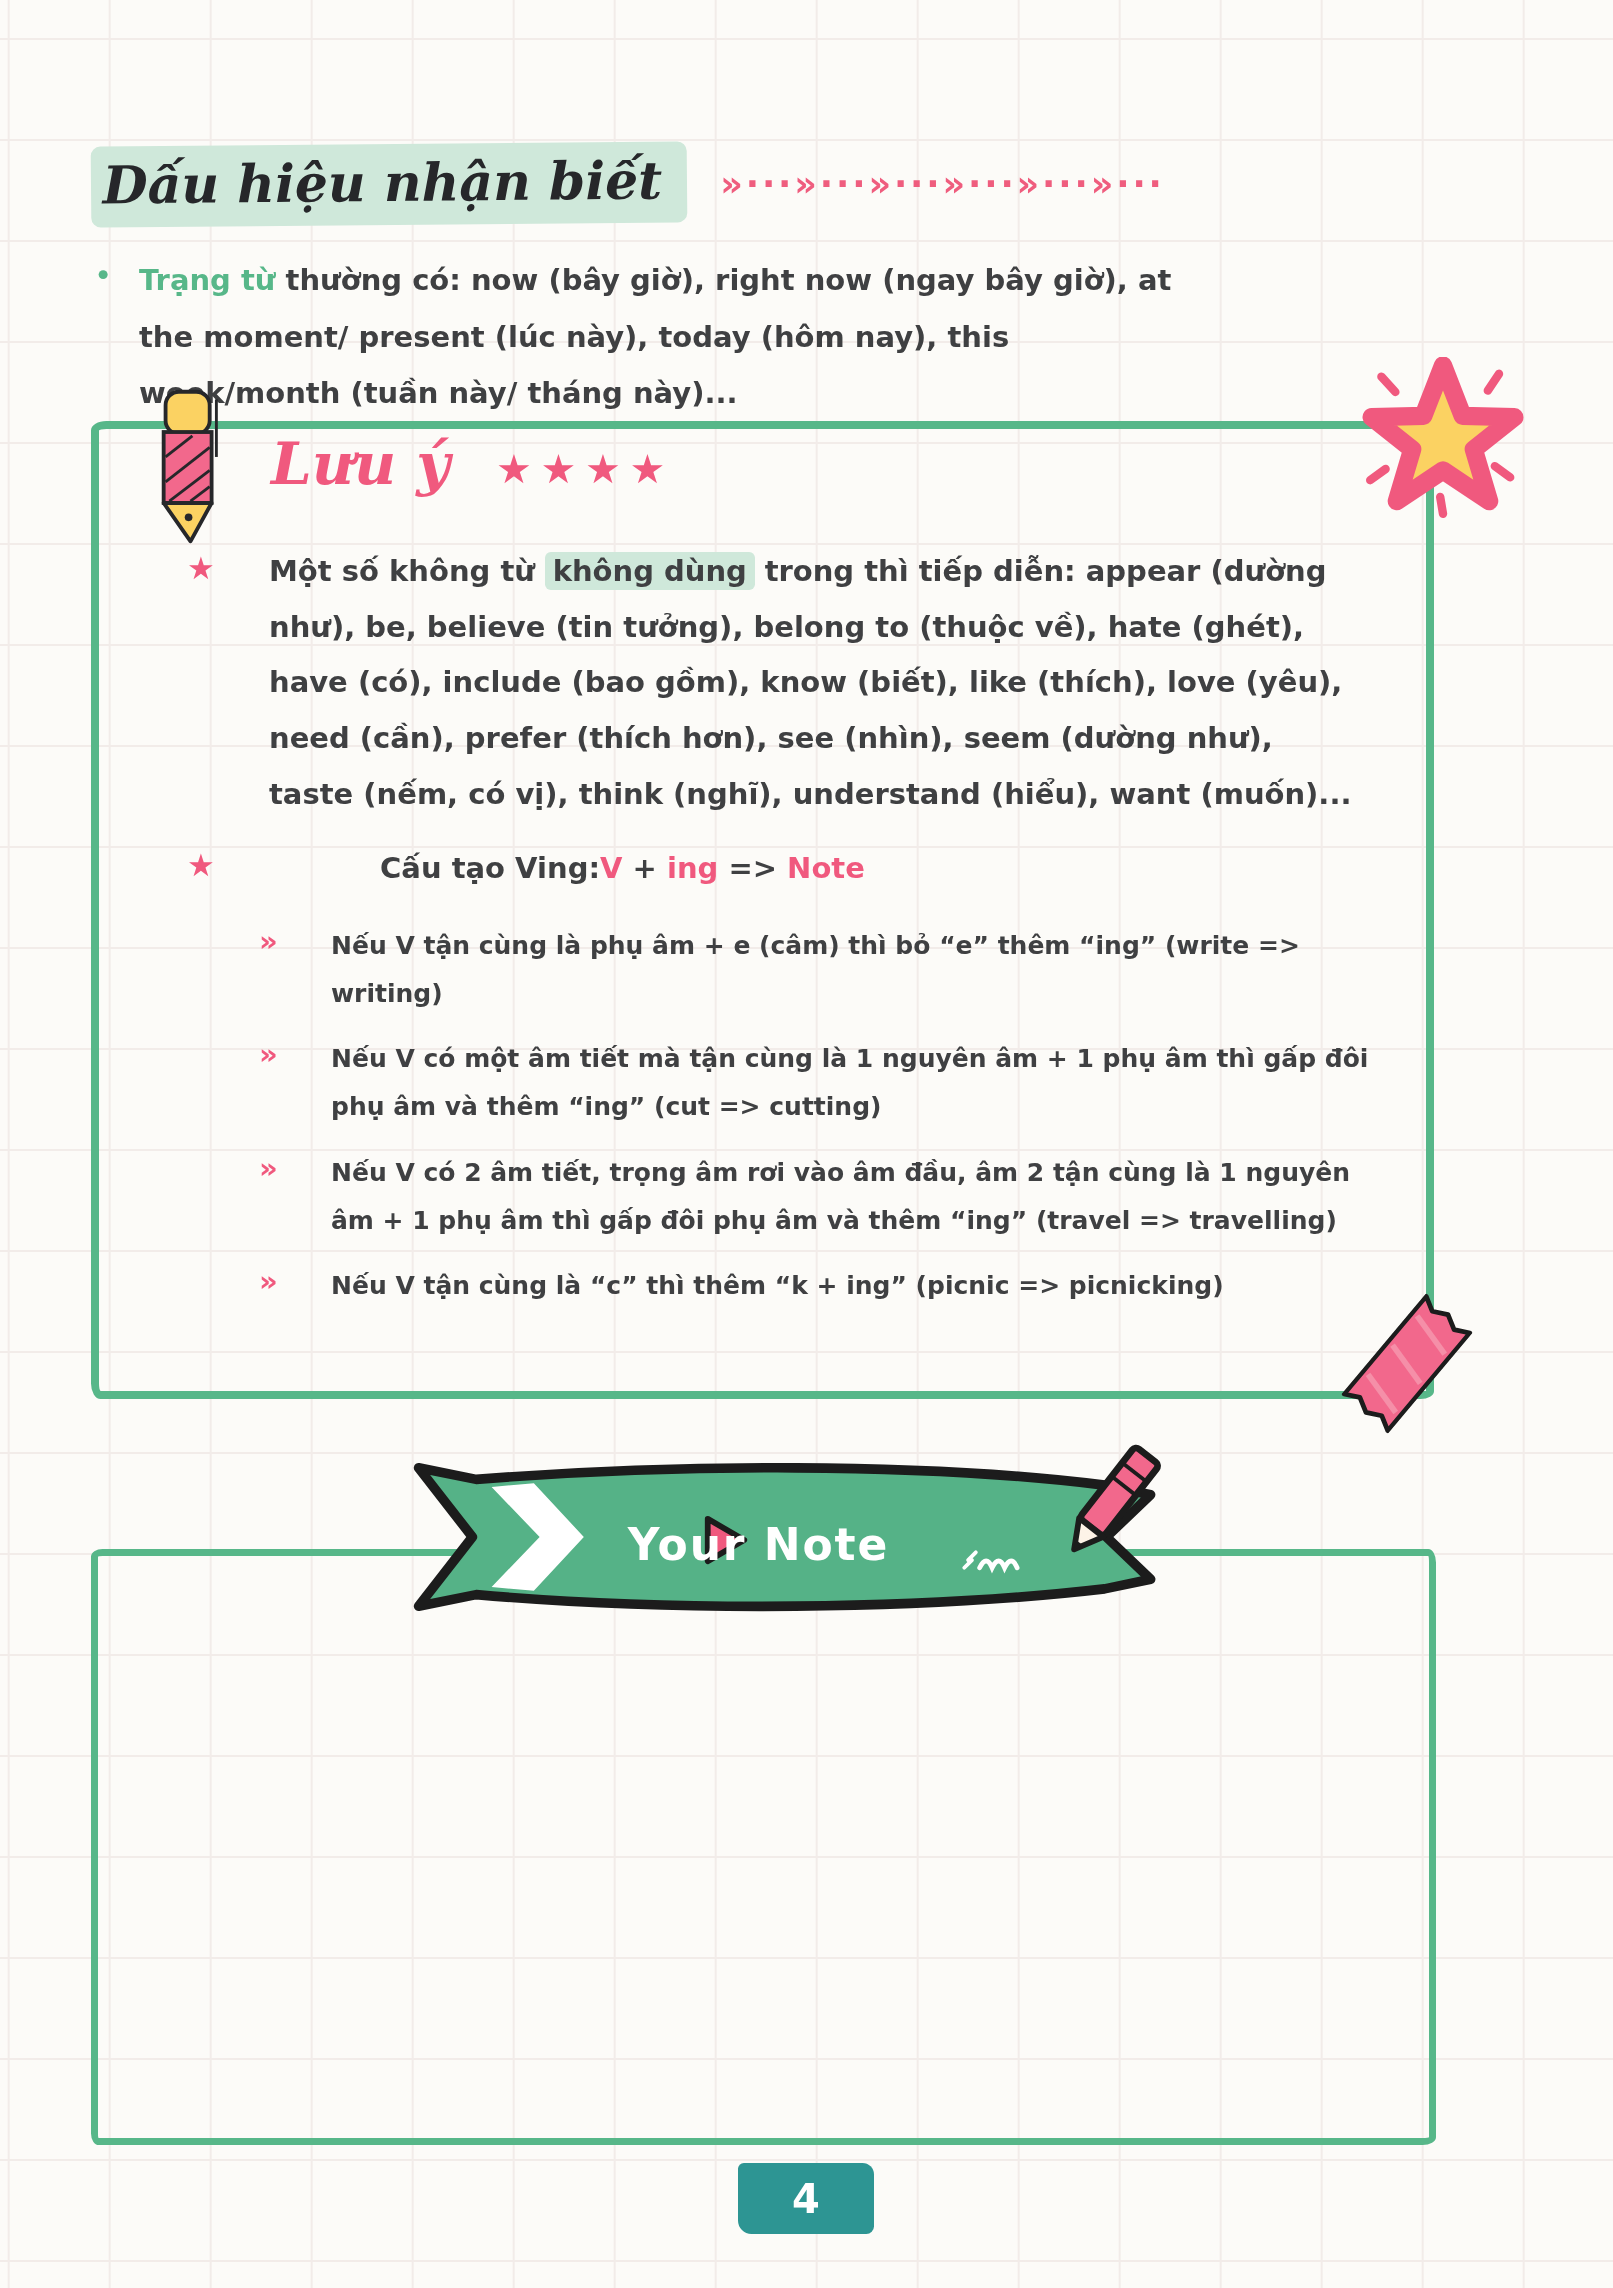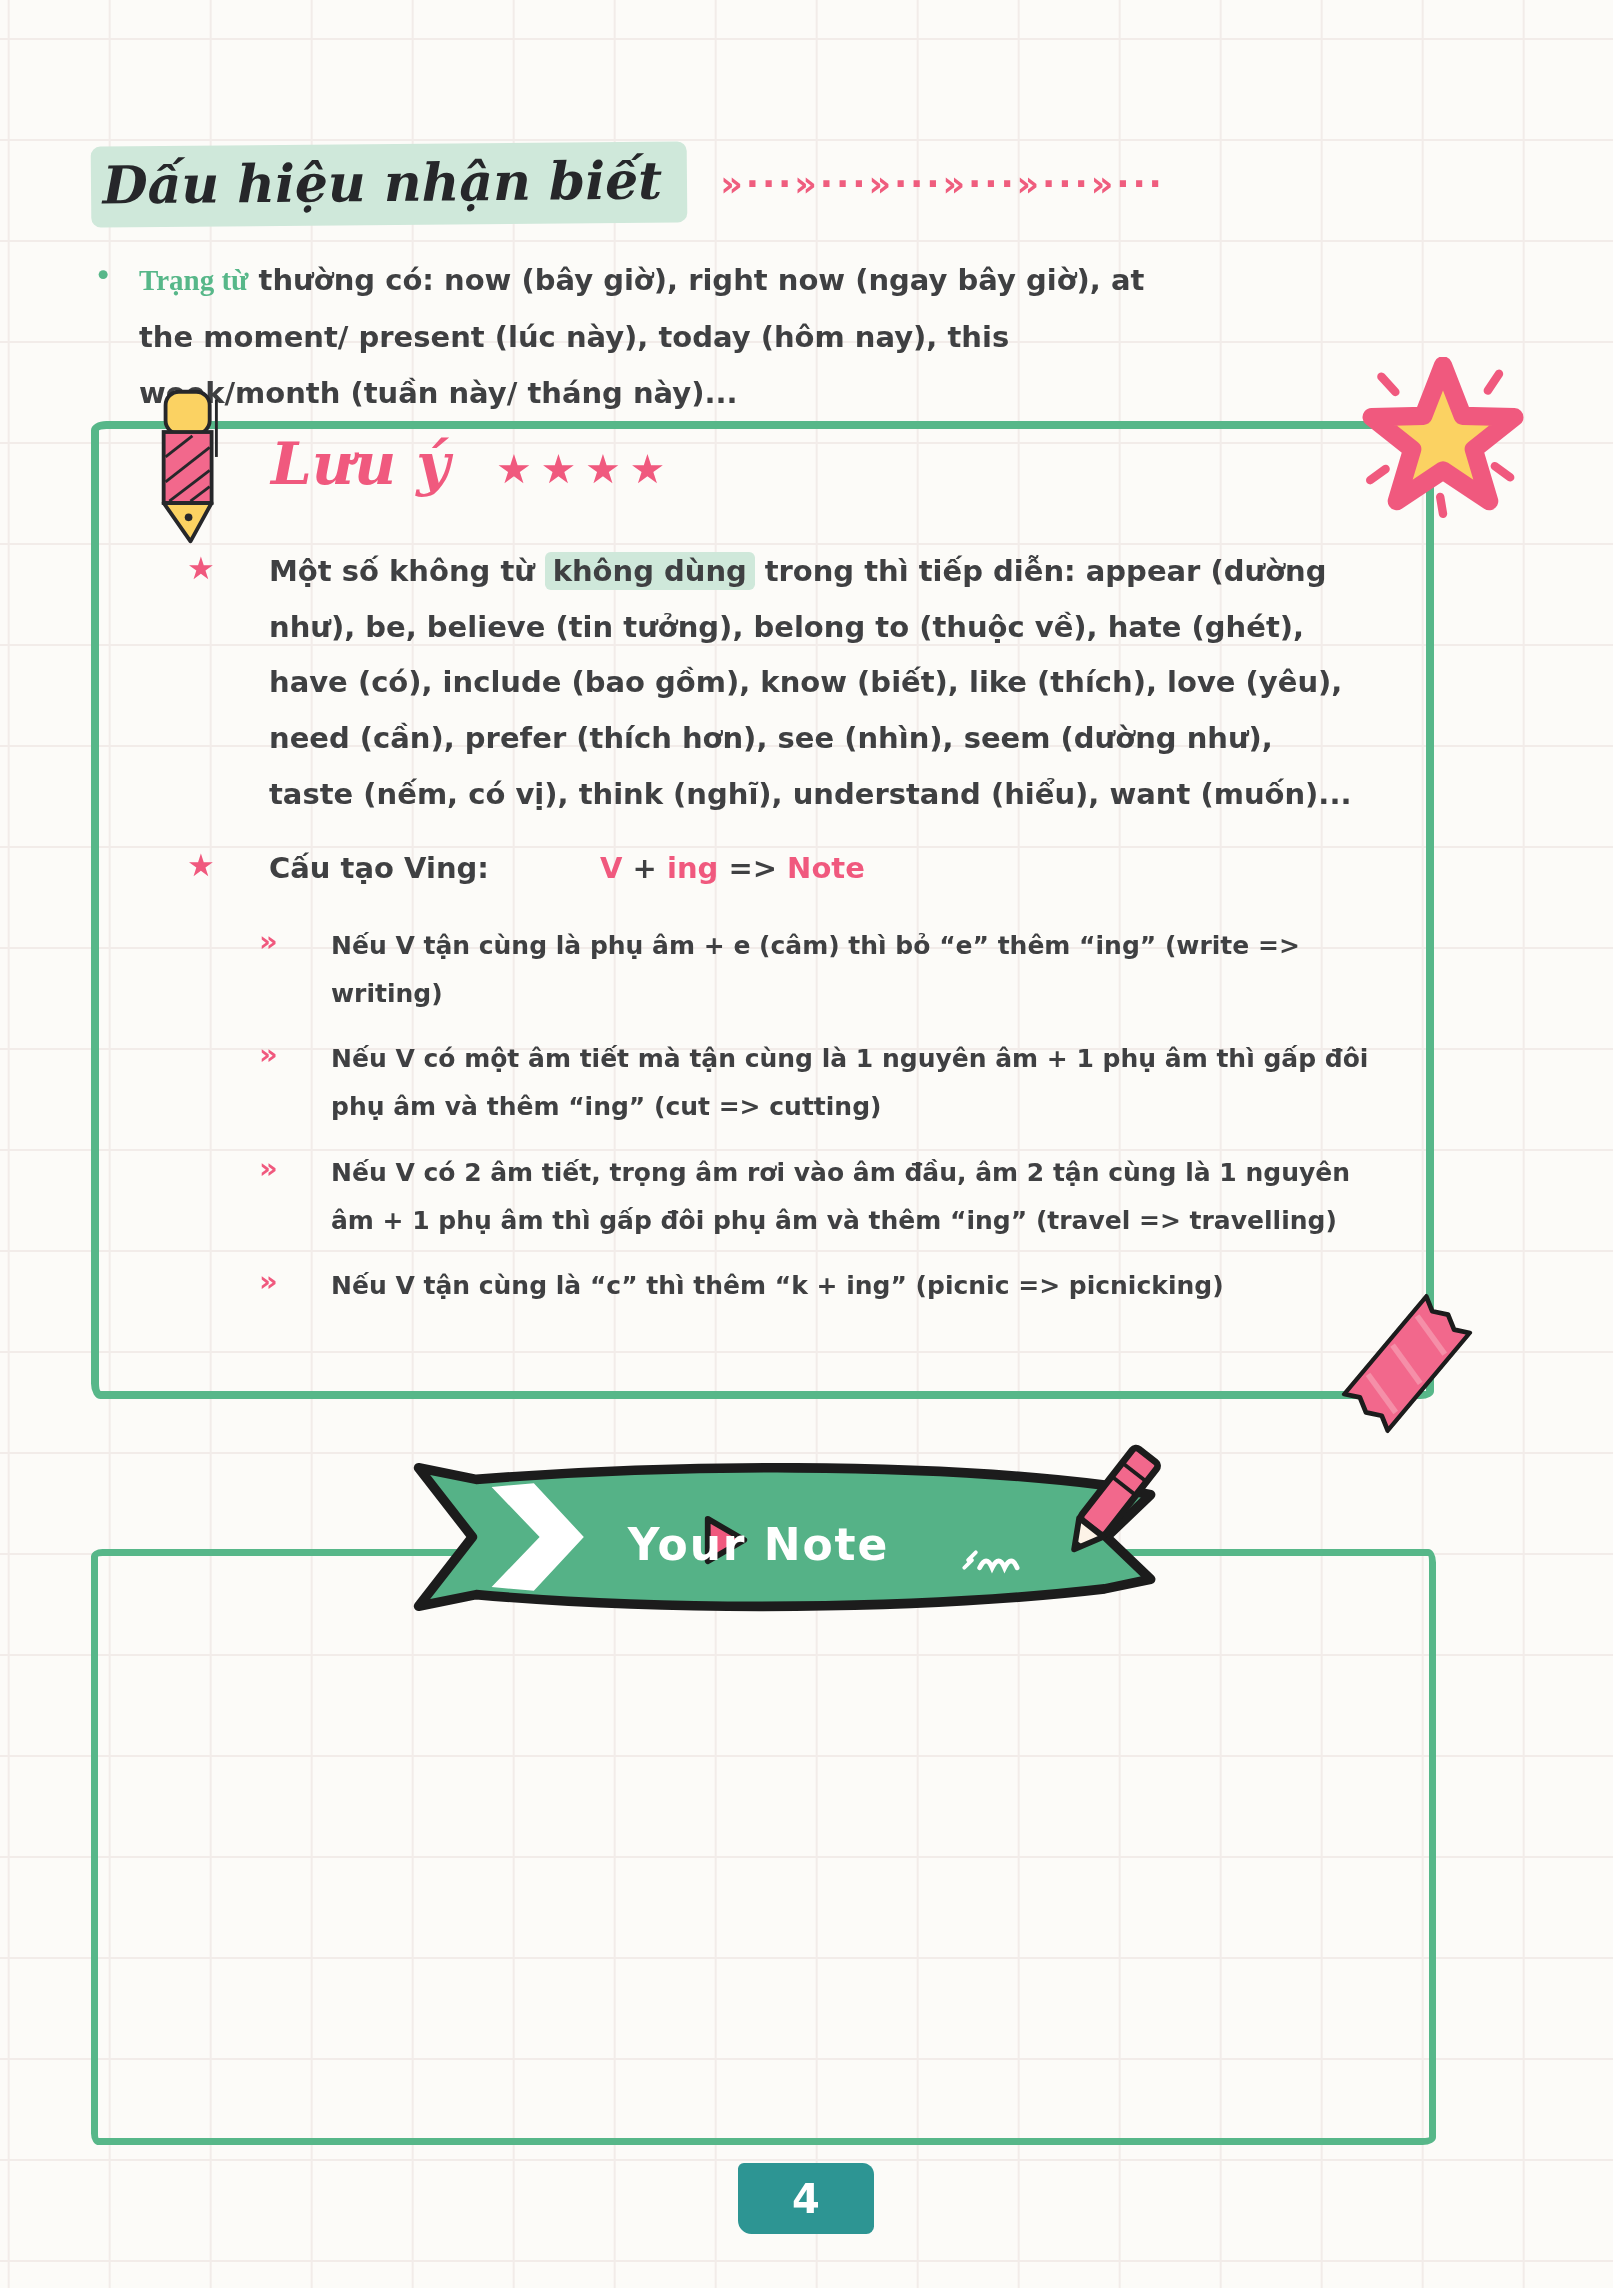--- a/index.html
+++ b/index.html
@@ -21,36 +21,36 @@
     background:#cfe8da; padding:13.4px 25px 15.4px 11.5px; border-radius:9.6px;
     transform:rotate(-0.5deg); display:inline-block;
   }
   .chevrons { color:#ef5d7e; font-size:35px; font-weight:bold; letter-spacing:2.9px; white-space:nowrap; }
   
   .intro-dot { position:absolute; left:94px; top:257px; color:#57b789; font-size:31px; }
   .intro-text {
     position:absolute; left:139px; top:252px; width:1047px;
     font-size:29px; line-height:1.95; color:#3f4042; font-weight:600;
   }
-  .green-word { color:#57b789; font-weight:bold;font-family:Liberation Serif, serif; }
+  .green-word { color:#57b789; font-weight:bold; }
   
   #luuy-box {
     position:absolute; left:91px; top:421px; width:1343px; height:978px;
     border:8.6px solid #57b789; border-radius:15.4px 7.7px 13.4px 9.6px / 9.6px 13.4px 7.7px 15.4px;
     z-index:1;
   }
   #luuy-title { position:absolute; left:271px; top:430px; z-index:2; display:flex; align-items:flex-end; }
   .luuy-script { font-family:"DejaVu Serif", serif; font-style:italic; font-weight:bold; font-size:58px; color:#f0597e; }
   .luuy-stars { color:#f0597e; font-size:40px; letter-spacing:8.6px; margin-left:46px; padding-bottom:5.8px; }
   #luuy-content { position:absolute; left:187px; top:544px; width:1191px; z-index:2; }
   .item-row { display:flex; margin-bottom:19px; }
   .star-marker { width:82px; flex:none; color:#f0597e; font-size:31px; padding-top:5.8px; }
   .item-text { width:1090px; font-size:29px; line-height:1.92; color:#3f4042; font-weight:600; }
   .hl-green { background:#cfe8da; padding:1.9px 7.7px; border-radius:5.8px;margin-top:20px; }
-  .ving-label { display:inline-block; width:331px; font-weight:bold; }
+  .ving-label { display:inline-block; width:331px; font-weight:bold;text-align:right; }
   .f-pink { color:#f0597e; font-weight:bold; white-space:pre; }
   .f-dark { color:#3f4042; font-weight:bold; white-space:pre; }
   #rules { margin-left:72px; margin-top:25px; }
   .rule-row { display:flex; margin-bottom:17.3px; }
   .rule-marker { width:72px; flex:none; color:#f0597e; font-size:29px; font-weight:bold; padding-top:1.9px; }
   .rule-text { width:1038px; font-size:25px; line-height:1.92; color:#3f4042; font-weight:600; }
   
   #pen-icon { position:absolute; left:152px; top:386px; z-index:4; }
   #star-icon { position:absolute; left:1359px; top:357px; z-index:4; }
   #washi-tape { position:absolute; left:1335px; top:1333px; transform:rotate(-50deg); z-index:6; }

